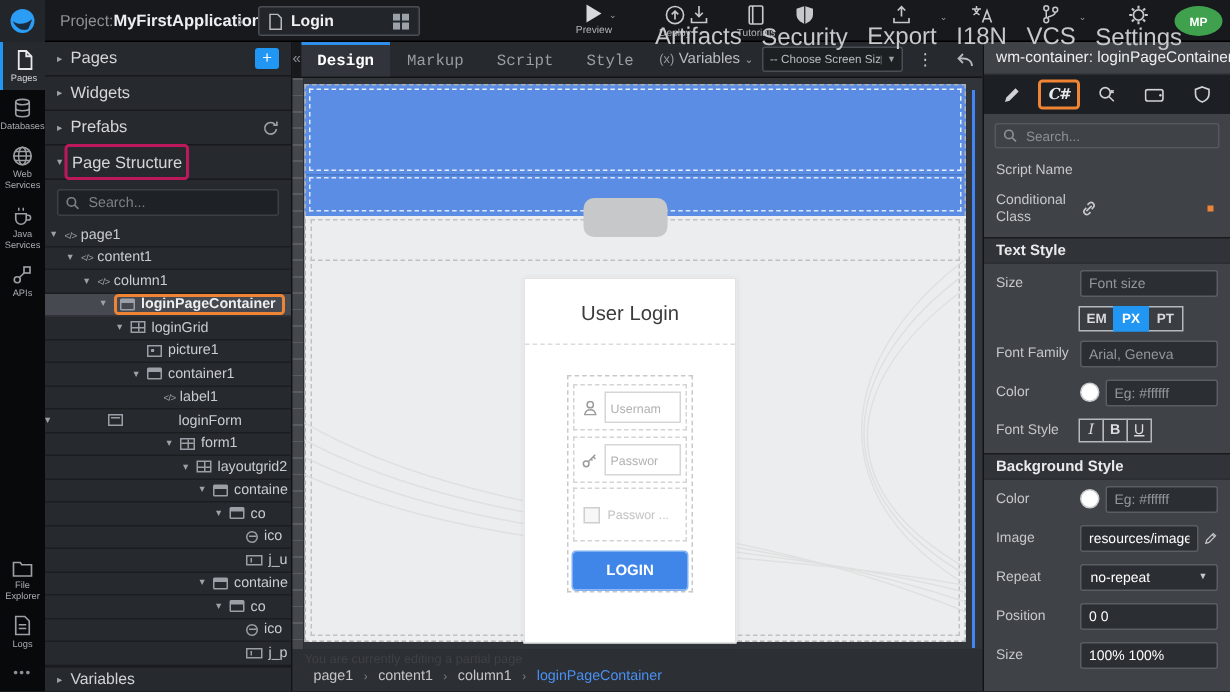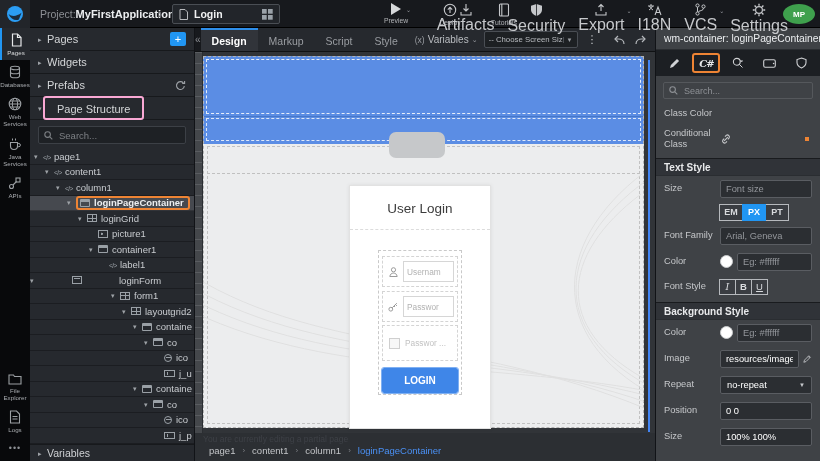--- a/index.html
+++ b/index.html
@@ -37,21 +37,21 @@
 
   
   .lpanel{position:absolute;left:30px;top:28px;width:165px;height:433px;background:#26292e;border-right:1px solid #111317;}
   .lsec{height:23px;display:flex;align-items:center;padding:0 8px;border-bottom:1px solid #17191c;cursor:pointer;}
   .lsec .slab{font-size:11px;color:#d4d6d8;}
   .cr{flex:none;width:9px;font-size:7px;color:#9ea2a7;line-height:1;}
   .cr-r::before{content:"▸";}
   .cr-d::before{content:"▾";}
   .plus-btn{margin-left:auto;width:16px;height:14px;background:#2196f3;border-radius:2px;color:#fff;display:grid;place-items:center;font-size:11px;line-height:1;cursor:pointer;}
   .plus-btn::before{content:"+";}
-  .hl-box{border:2px solid #f9a8d4;border-radius:3px;padding:1px 12px;margin-left:-4px;}
+  .hl-box{border:2px solid #be185d;border-radius:3px;padding:1px 3px;margin-left:-4px;}
   .lsearch{padding:6px 8px 5px;}
   .lsearch-box{height:18px;border:1px solid #3c4046;border-radius:2px;background:#1e2125;display:flex;align-items:center;padding:0 5px;gap:4px;}
   .lsearch-box input{flex:1;background:transparent;border:none;outline:none;color:#c6c8cb;font-size:9.5px;font-family:inherit;min-width:0;}
   .lsearch-box input::placeholder{color:#7d8085;}
   .tree{position:relative;}
   .trow{height:15.5px;display:flex;align-items:center;border-bottom:1px solid rgba(0,0,0,.28);font-size:9.5px;color:#c9ccd0;white-space:nowrap;overflow:hidden;cursor:pointer;}
   .trow.sel{background:#46494f;}
   .sel-box{display:flex;align-items:center;border:2px solid #ee8434;border-radius:3px;height:14px;padding:0 4px 0 2px;}
   .ti{flex:none;margin-right:4px;display:inline-block;}
   .ti-code{margin-right:3px;}
@@ -65,21 +65,21 @@
   .ti-input{width:11px;height:7px;border:1px solid #9aa0a6;background:linear-gradient(#9aa0a6,#9aa0a6) 2px 50%/1px 3px no-repeat;}
   .vars-footer{position:absolute;left:0;bottom:0;width:100%;height:17px;background:#26292e;border-top:1px solid #17191c;display:flex;align-items:center;padding:0 8px;cursor:pointer;}
   .vars-footer .slab{font-size:10.5px;color:#cfd1d4;}
 
   
   .editor{position:absolute;left:195px;top:28px;width:460px;height:433px;}
   .etabbar{position:absolute;left:0;top:0;width:460px;height:24px;background:#26292e;border-bottom:1px solid #101214;display:flex;align-items:stretch;}
   .e-chev{width:12px;background:#17191d;color:#8b8e93;font-size:10px;display:grid;place-items:center;cursor:pointer;}
   .e-chev-l::before{content:"«";}
   .e-chev-r::before{content:"»";}
-  .etab{padding:5px 11px;font-size:10.5px;color:#9a9da2;display:flex;align-items:center;cursor:pointer;border-top:2px solid transparent;}
+  .etab{padding:5px 11px;font-size:10.5px;color:#9a9da2;display:flex;align-items:center;cursor:pointer;border-top:2px solid transparent;font-family:Liberation Mono, monospace;}
   .etab.active{color:#fff;font-weight:bold;background:#31343a;border-top:2px solid #2e8eea;}
   .evars{margin-left:auto;display:flex;align-items:center;gap:3px;color:#b9bcc0;font-size:10px;padding:0 6px;cursor:pointer;white-space:nowrap;}
   .evars .vx::before{content:"(x)";font-size:8.5px;color:#9a9da2;}
   .evars .vchev{font-size:7px;color:#9a9da2;}
   .evars .vchev::before{content:"⌄";}
   .escreen{align-self:center;width:94px;height:17px;border:1px solid #4a4e54;background:#1d2023;border-radius:2px;display:flex;align-items:center;padding:0 4px;margin-right:5px;cursor:pointer;}
   .escreen .ssel{flex:1;font-size:7.8px;color:#b9bcc0;white-space:nowrap;overflow:hidden;}
   .escreen .sarr{border-left:1px solid #4a4e54;padding-left:3px;font-size:6px;color:#9a9da2;}
   .escreen .sarr::before{content:"▼";}
   .edots{align-self:center;color:#c6c8cb;font-size:11px;padding:0 4px;cursor:pointer;}
@@ -601,21 +601,21 @@
 
     <div class="rp-search">
       <svg width="9" height="9" viewBox="0 0 9 9">
         <circle cx="3.6" cy="3.6" r="2.8" fill="none" stroke="#8d9095" stroke-width="1.1"></circle>
         <path d="M5.8 5.8L8.3 8.3" stroke="#8d9095" stroke-width="1.1"></path>
       </svg>
       <input placeholder="Search..." style="">
     </div>
 
     <div class="frow">
-      <span class="flab">Class Color</span>
+      <span class="flab">Script Name</span>
     </div>
 
     <div class="frow">
       <span class="flab">
         <span>Conditional</span><br>
         <span>Class</span>
       </span>
       <div class="fctl">
         <svg width="12" height="12" viewBox="0 0 12 12">
           <path d="M4.2 7.8l3.6-3.6" stroke="#c6c8cb" stroke-width="1.1"></path>

